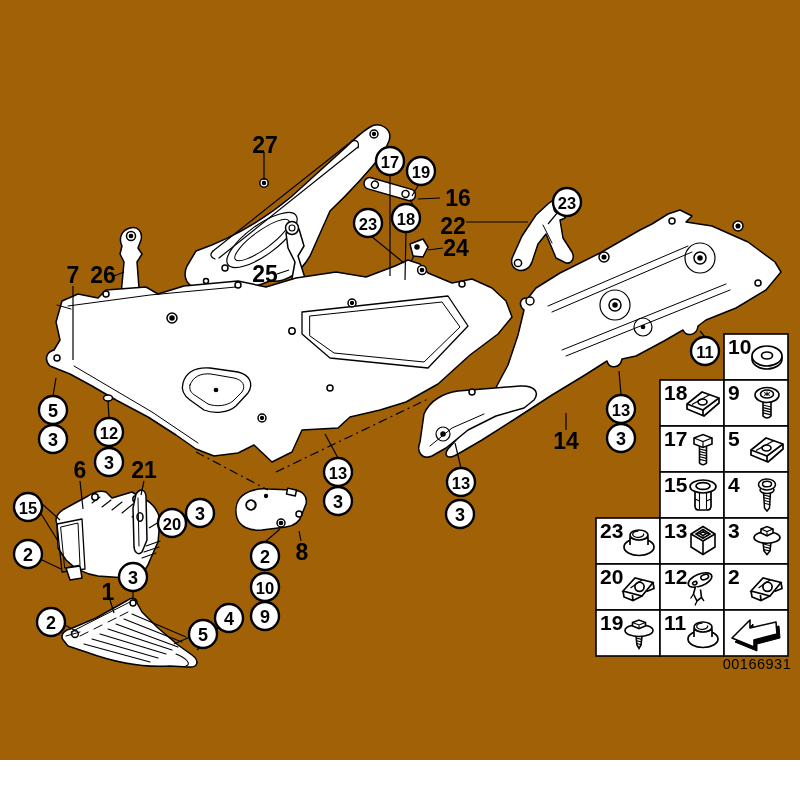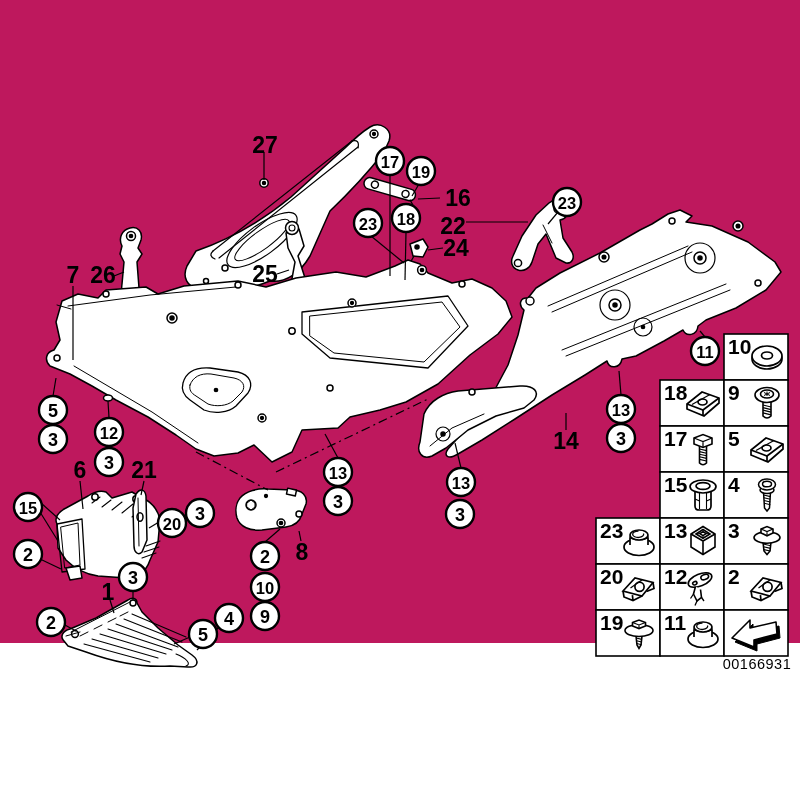--- a/index.html
+++ b/index.html
@@ -1,16 +1,16 @@
 <!DOCTYPE html>
 <html><head>
 <meta charset="utf-8">
 <style>
   html,body{margin:0;padding:0;background:#ffffff;width:800px;height:800px;overflow:hidden;}
-  #stage{width:800px;height:643px;position:relative;background:#be185d;}
+  #stage{width:800px;height:760px;position:relative;background:#a16207;}
   svg{position:absolute;top:0;left:0;}
   text{font-family:"Liberation Sans","DejaVu Sans",sans-serif;fill:#000;}
   .part-label{font-weight:bold;font-size:23px;}
   .callout-num{font-weight:bold;}
   .legend-num{font-weight:bold;font-size:21px;}
   .doc-num{font-size:14.5px;letter-spacing:0.5px;}
 </style>
 </head>
 <body>
 

